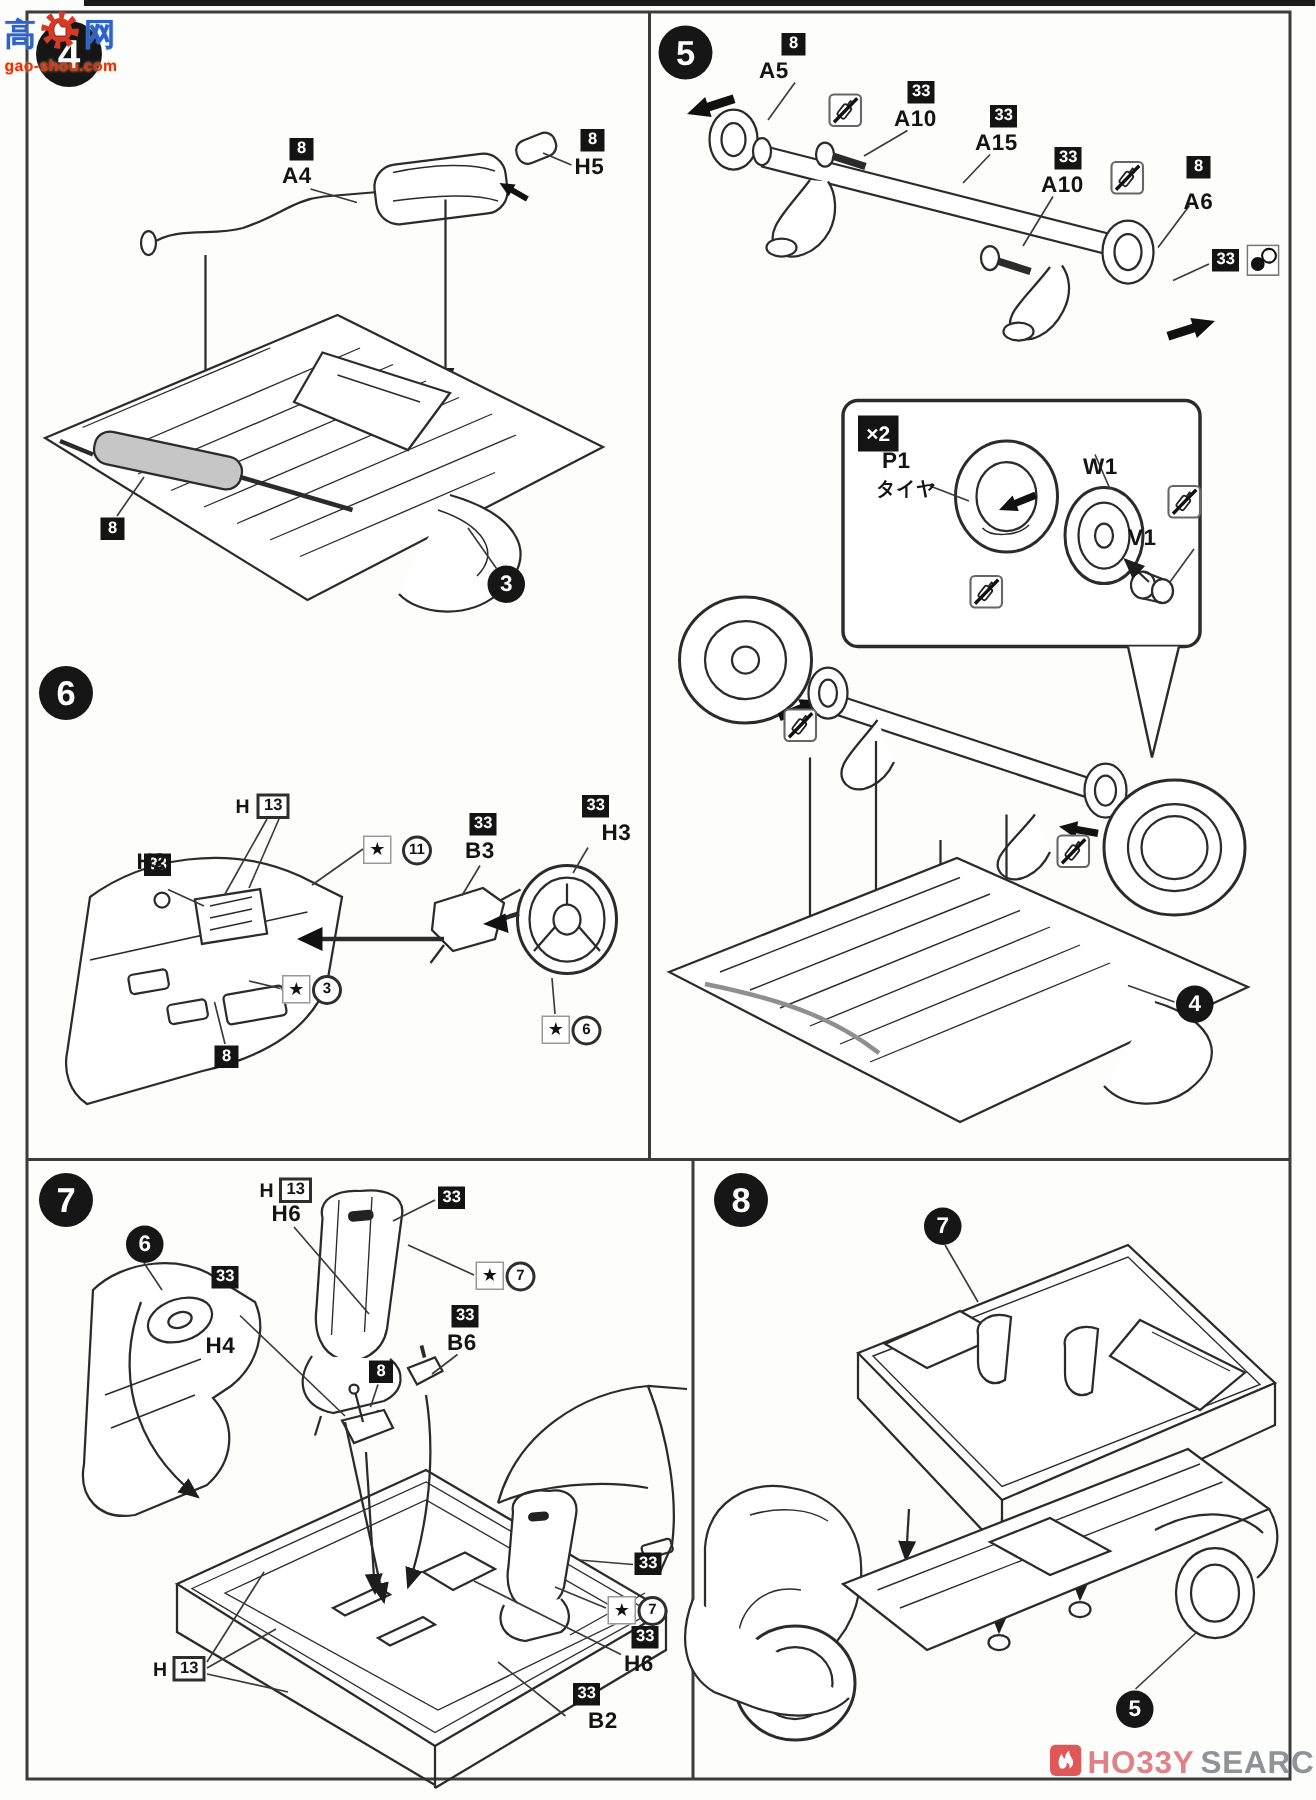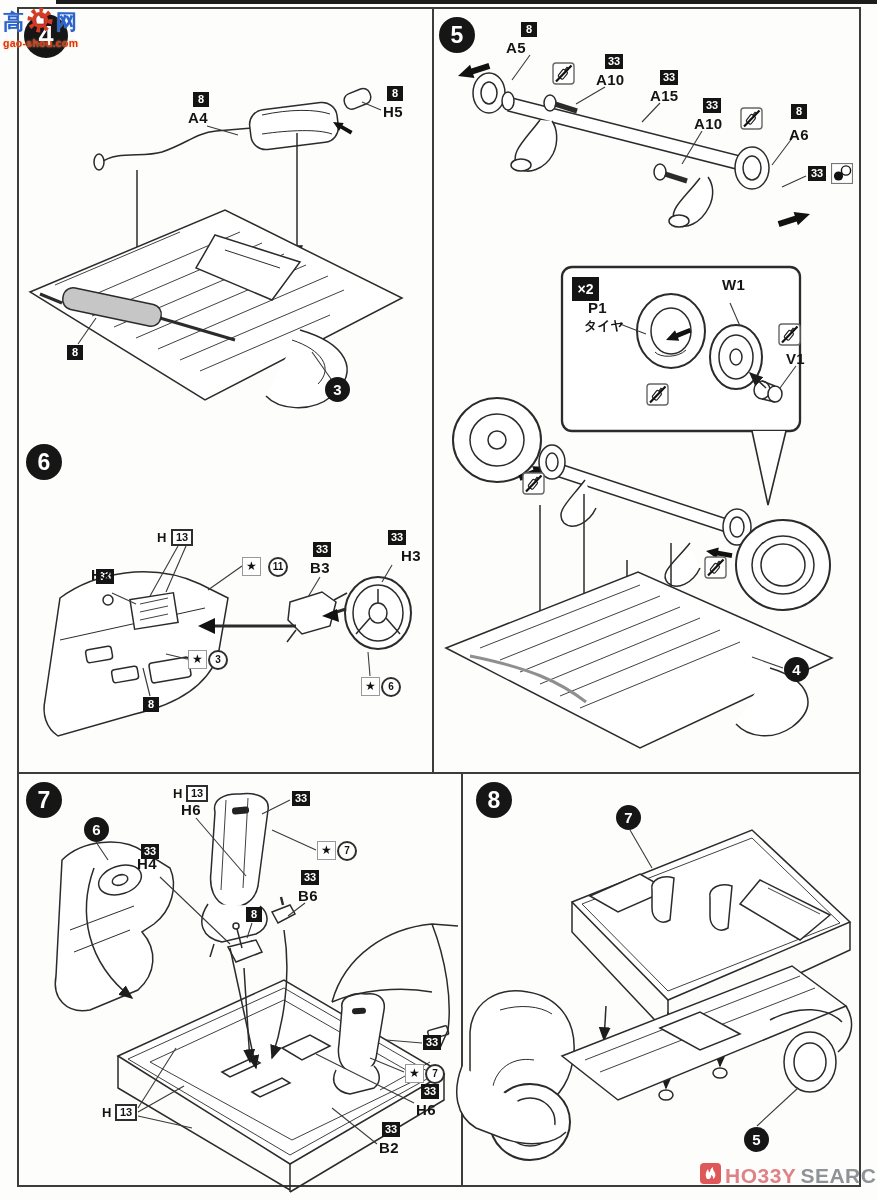--- a/index.html
+++ b/index.html
@@ -377,22 +377,22 @@
 <div class="icon" style="left:831px;top:163px">
   <svg width="22" height="21" viewBox="0 0 22 21">
     <rect x="0.5" y="0.5" width="21" height="20" fill="#fff" stroke="#777" stroke-width="1.2"></rect>
     <circle cx="7.5" cy="13" r="4.6" fill="#111"></circle>
     <circle cx="15" cy="7.5" r="4.6" fill="#fff" stroke="#111" stroke-width="1.4"></circle>
   </svg>
 </div>
 <div class="x2b" style="left:572px;top:277px">×2</div>
 <div class="code" style="left:588px;top:299px">P1</div>
 <div class="jp" style="left:584px;top:317px">タイヤ</div>
-<div class="code" style="left:722px;top:276px">W1</div>
-<div class="code" style="left:786px;top:350px">V1</div>
+<div class="code" style="left:722px;top:303px">W1</div>
+<div class="code" style="left:752px;top:350px">V1</div>
 
 <div class="hletter" style="left:157px;top:530px">H</div>
 <div class="numbox" style="left:171px;top:529px">13</div>
 <div class="starbox" style="left:242px;top:557px">★</div>
 <div class="circnum" style="left:268px;top:557px">11</div>
 <div class="bdg" style="left:96px;top:569px">33</div>
 <div class="code" style="left:91px;top:566px">H2</div>
 <div class="bdg" style="left:313px;top:542px">33</div>
 <div class="code" style="left:310px;top:559px">B3</div>
 <div class="bdg" style="left:388px;top:530px">33</div>
@@ -403,31 +403,31 @@
 <div class="circnum" style="left:381px;top:677px">6</div>
 <div class="bdg" style="left:143px;top:697px">8</div>
 
 <div class="hletter" style="left:173px;top:786px">H</div>
 <div class="numbox" style="left:186px;top:785px">13</div>
 <div class="code" style="left:181px;top:801px">H6</div>
 <div class="bdg" style="left:292px;top:791px">33</div>
 <div class="starbox" style="left:317px;top:841px">★</div>
 <div class="circnum" style="left:337px;top:841px">7</div>
 <div class="bdg" style="left:141px;top:844px">33</div>
-<div class="code" style="left:137px;top:855px">H4</div>
+<div class="code" style="left:137px;top:889px">H4</div>
 <div class="bdg" style="left:301px;top:870px">33</div>
 <div class="code" style="left:298px;top:887px">B6</div>
 <div class="bdg" style="left:246px;top:907px">8</div>
 <div class="bdg" style="left:423px;top:1035px">33</div>
 <div class="starbox" style="left:405px;top:1064px">★</div>
 <div class="circnum" style="left:425px;top:1064px">7</div>
 <div class="bdg" style="left:421px;top:1084px">33</div>
 <div class="code" style="left:416px;top:1101px">H6</div>
 <div class="bdg" style="left:382px;top:1122px">33</div>
-<div class="code" style="left:379px;top:1139px">B2</div>
+<div class="code" style="left:392px;top:1139px">B2</div>
 <div class="hletter" style="left:102px;top:1105px">H</div>
 <div class="numbox" style="left:115px;top:1104px">13</div>
 
 <div class="wm">
   <div class="wmrow">
     <span class="wmchar">高</span>
     <span class="icon" style="position:static">
       <svg width="30" height="32" viewBox="-15 -16 30 32">
         <circle r="10" fill="none" stroke="#d43b26" stroke-width="5" stroke-dasharray="3.6,4.1"></circle>
         <circle r="8" fill="#d43b26"></circle>

